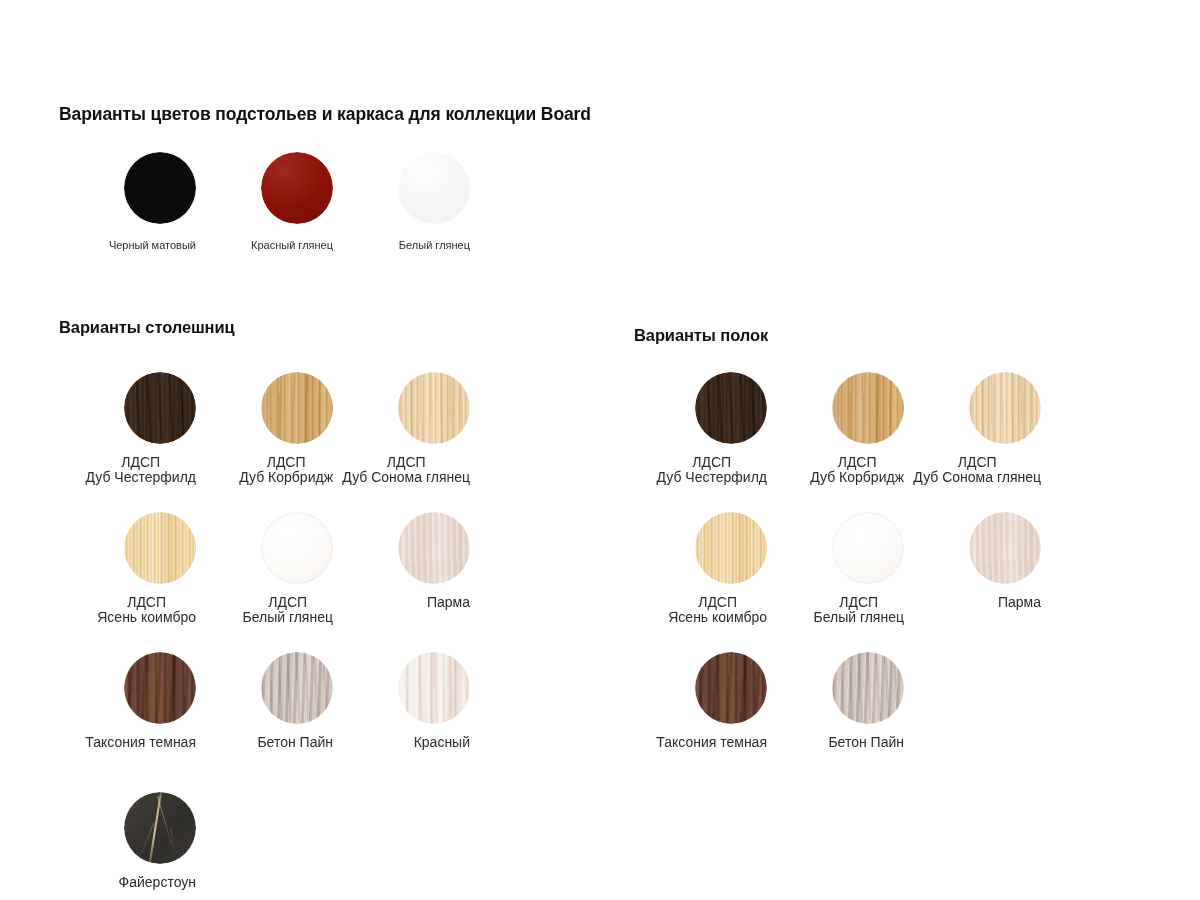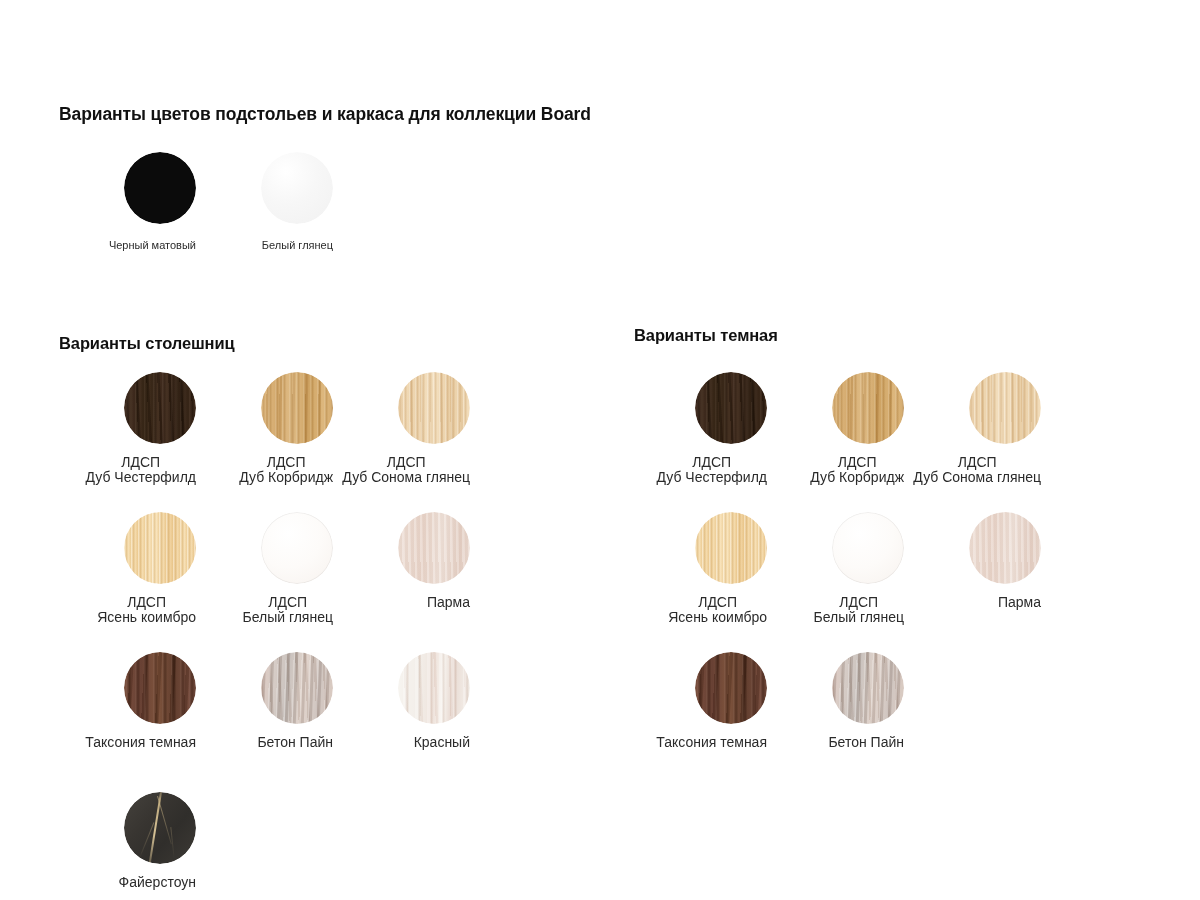--- a/index.html
+++ b/index.html
@@ -36,21 +36,21 @@
     white-space: nowrap;
   }
   .section-title {
     position: absolute;
     font-size: 16.5px;
     font-weight: bold;
     color: #111111;
     white-space: nowrap;
     letter-spacing: -0.1px;
   }
-  #title-tabletops { left: 59px; top: 304px; }
+  #title-tabletops { left: 59px; top: 288px; }
   #title-shelves   { left: 634px; top: 296px; }
 
   
   .grid {
     position: absolute;
     display: grid;
     grid-template-columns: repeat(3, 137px);
     column-gap: 0px;
   }
   #grid-frame     { left: 59px;  top: 122px;  grid-auto-rows: 100px; }
@@ -275,20 +275,30 @@
           <div class="swatch-inner tex-black-matte">
             <div class="grain"></div>
           </div>
         </div>
         <div class="swatch-label">
           <span class="label-line">Черный матовый</span>
         </div>
       </div>
       <div class="swatch-cell">
         <div class="swatch">
+          <div class="swatch-inner tex-red-gloss">
+            <div class="grain"></div>
+          </div>
+        </div>
+        <div class="swatch-label">
+          <span class="label-line">Красный глянец</span>
+        </div>
+      </div>
+      <div class="swatch-cell">
+        <div class="swatch">
           <div class="swatch-inner tex-white-gloss-frame">
             <div class="grain"></div>
           </div>
         </div>
         <div class="swatch-label">
           <span class="label-line">Белый глянец</span>
         </div>
       </div>
     </div>
 
@@ -399,21 +409,21 @@
             <div class="vein v3"></div>
             <div class="vein v4"></div>
           </div>
         </div>
         <div class="swatch-label">
           <span class="label-line">Файерстоун</span>
         </div>
       </div>
     </div>
 
-  <div class="section-title" id="title-shelves">Варианты темная</div>
+  <div class="section-title" id="title-shelves">Варианты полок</div>
 
   <div class="grid" id="grid-shelves">
       <div class="swatch-cell">
         <div class="swatch">
           <div class="swatch-inner tex-chesterfield">
             <div class="grain"></div>
           </div>
         </div>
         <div class="swatch-label">
           <span class="label-line">ЛДСП</span>

